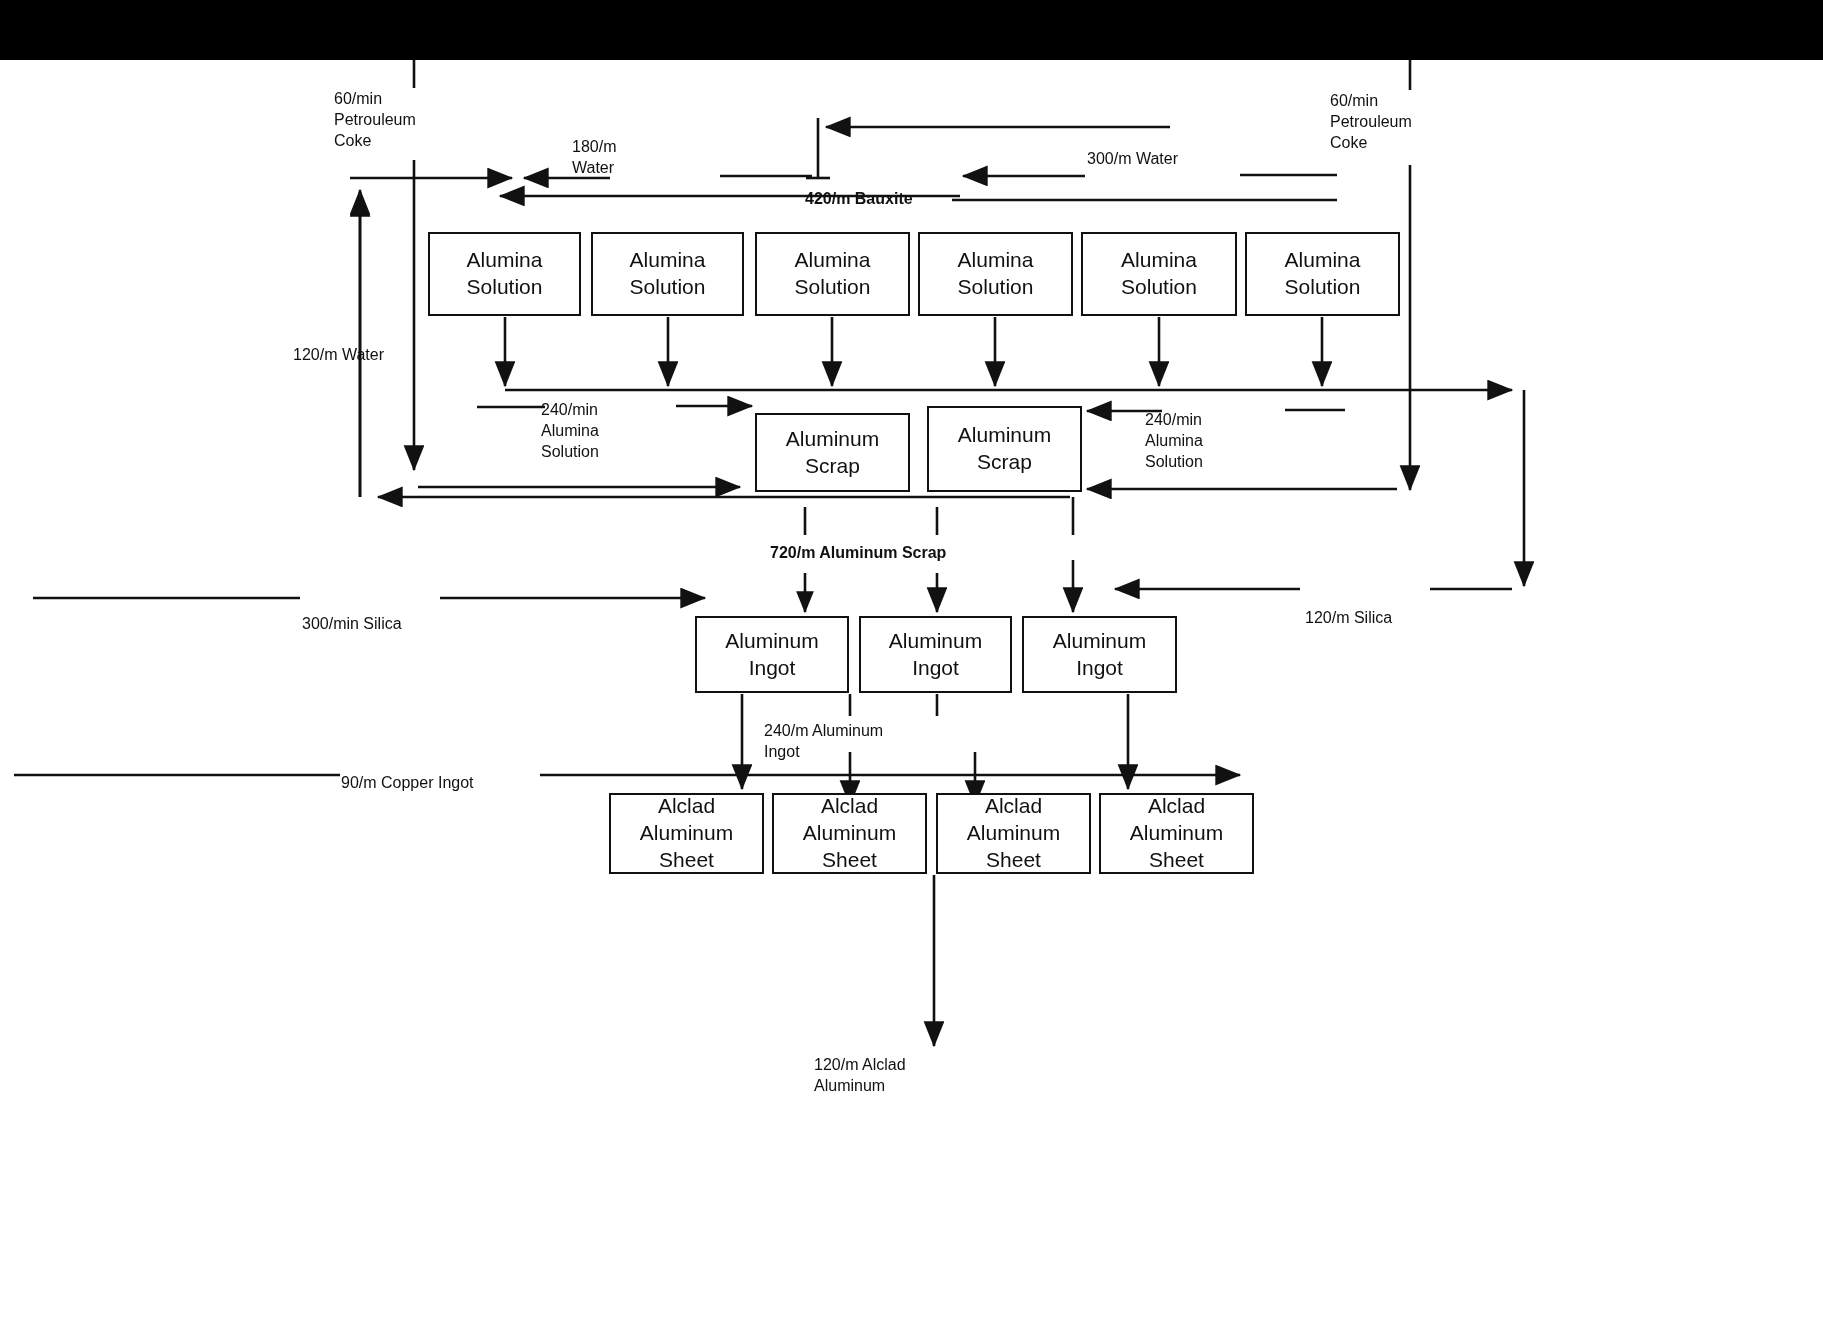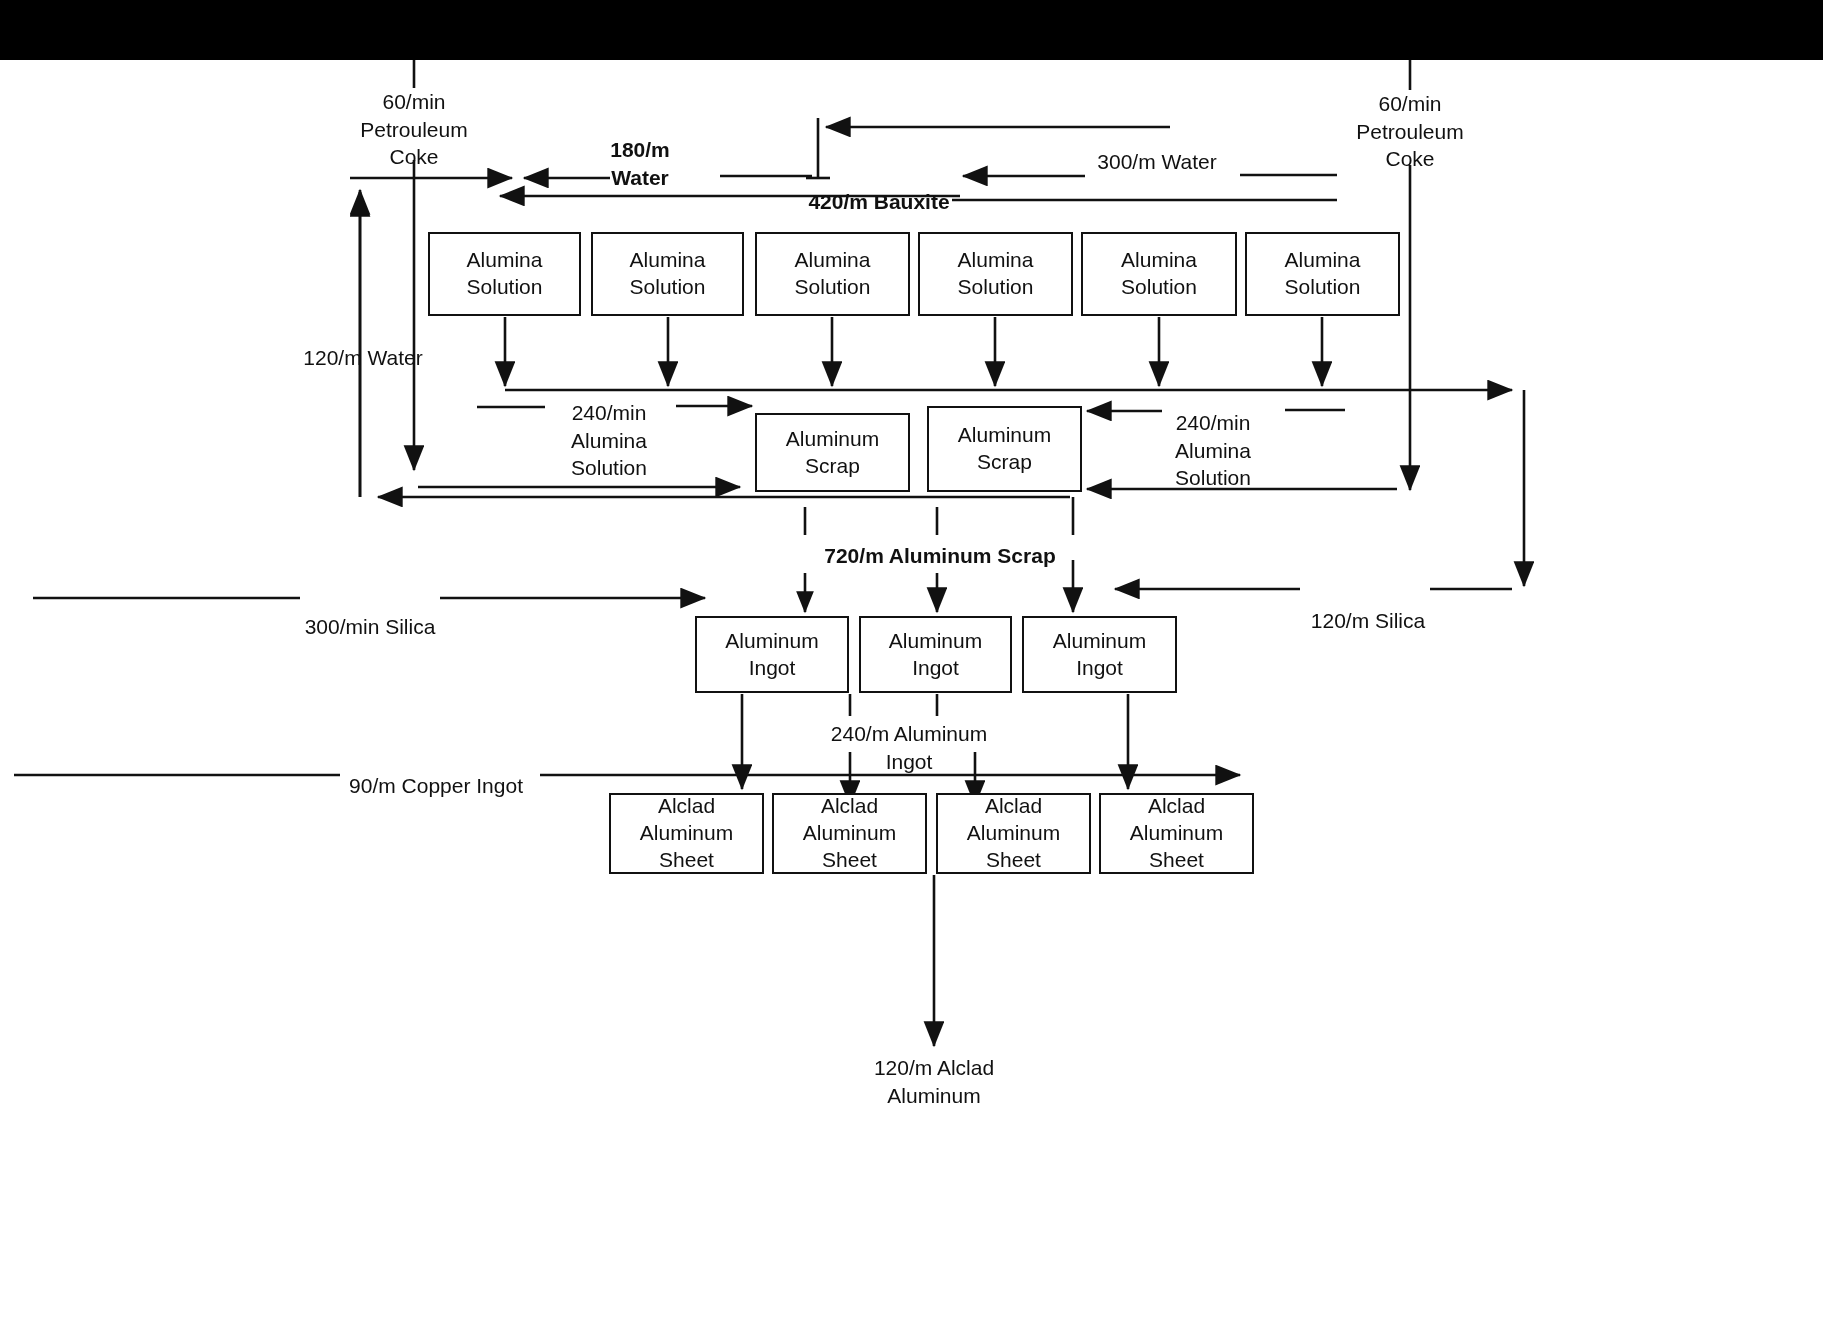--- a/index.html
+++ b/index.html
@@ -3,21 +3,21 @@
 <meta charset="utf-8">
 <style>
   html,body{margin:0;padding:0;background:#ffffff;}
   body{font-family:"Liberation Sans","DejaVu Sans",sans-serif;}
   #stage{position:relative;width:1823px;height:1327px;background:#ffffff;overflow:hidden;}
   #topbar{position:absolute;left:0;top:0;width:1823px;height:60px;background:#000000;}
   svg#wires{position:absolute;left:0;top:0;width:1823px;height:1327px;}
   .node{position:absolute;border:2.5px solid #111;background:#fff;display:flex;
         align-items:center;justify-content:center;text-align:center;
         font-size:21px;line-height:1.28;color:#111;box-sizing:border-box;}
-  .lbl{position:absolute;font-size:21px;color:#111;line-height:1.32;text-align:center;
+  .lbl{position:absolute;font-size:16px;color:#111;line-height:1.32;text-align:left;
        white-space:pre-line;background:transparent;}
 </style>
 </head>
 <body>
 
 <div id="stage">
 
   <div id="topbar"></div>
 
   <svg id="wires" viewBox="0 0 1823 1327" xmlns="http://www.w3.org/2000/svg">
@@ -105,21 +105,21 @@
   </svg>
 
   <div class="lbl" style="left:334px;top:88px;width:160px;">60/min
 Petrouleum
 Coke</div>
 
   <div class="lbl" style="left:1330px;top:90px;width:160px;">60/min
 Petrouleum
 Coke</div>
 
-  <div class="lbl" style="left:572px;top:136px;width:136px;font-weight:bold;">180/m
+  <div class="lbl" style="left:572px;top:136px;width:136px;">180/m
 Water</div>
 
   <div class="lbl" style="left:1087px;top:148px;width:140px;">300/m Water</div>
 
   <div class="lbl" style="left:805px;top:188px;width:148px;font-weight:bold;">420/m Bauxite</div>
 
   <div class="lbl" style="left:293px;top:344px;width:140px;">120/m Water</div>
 
   <div class="lbl" style="left:541px;top:399px;width:136px;">240/min
 Alumina

